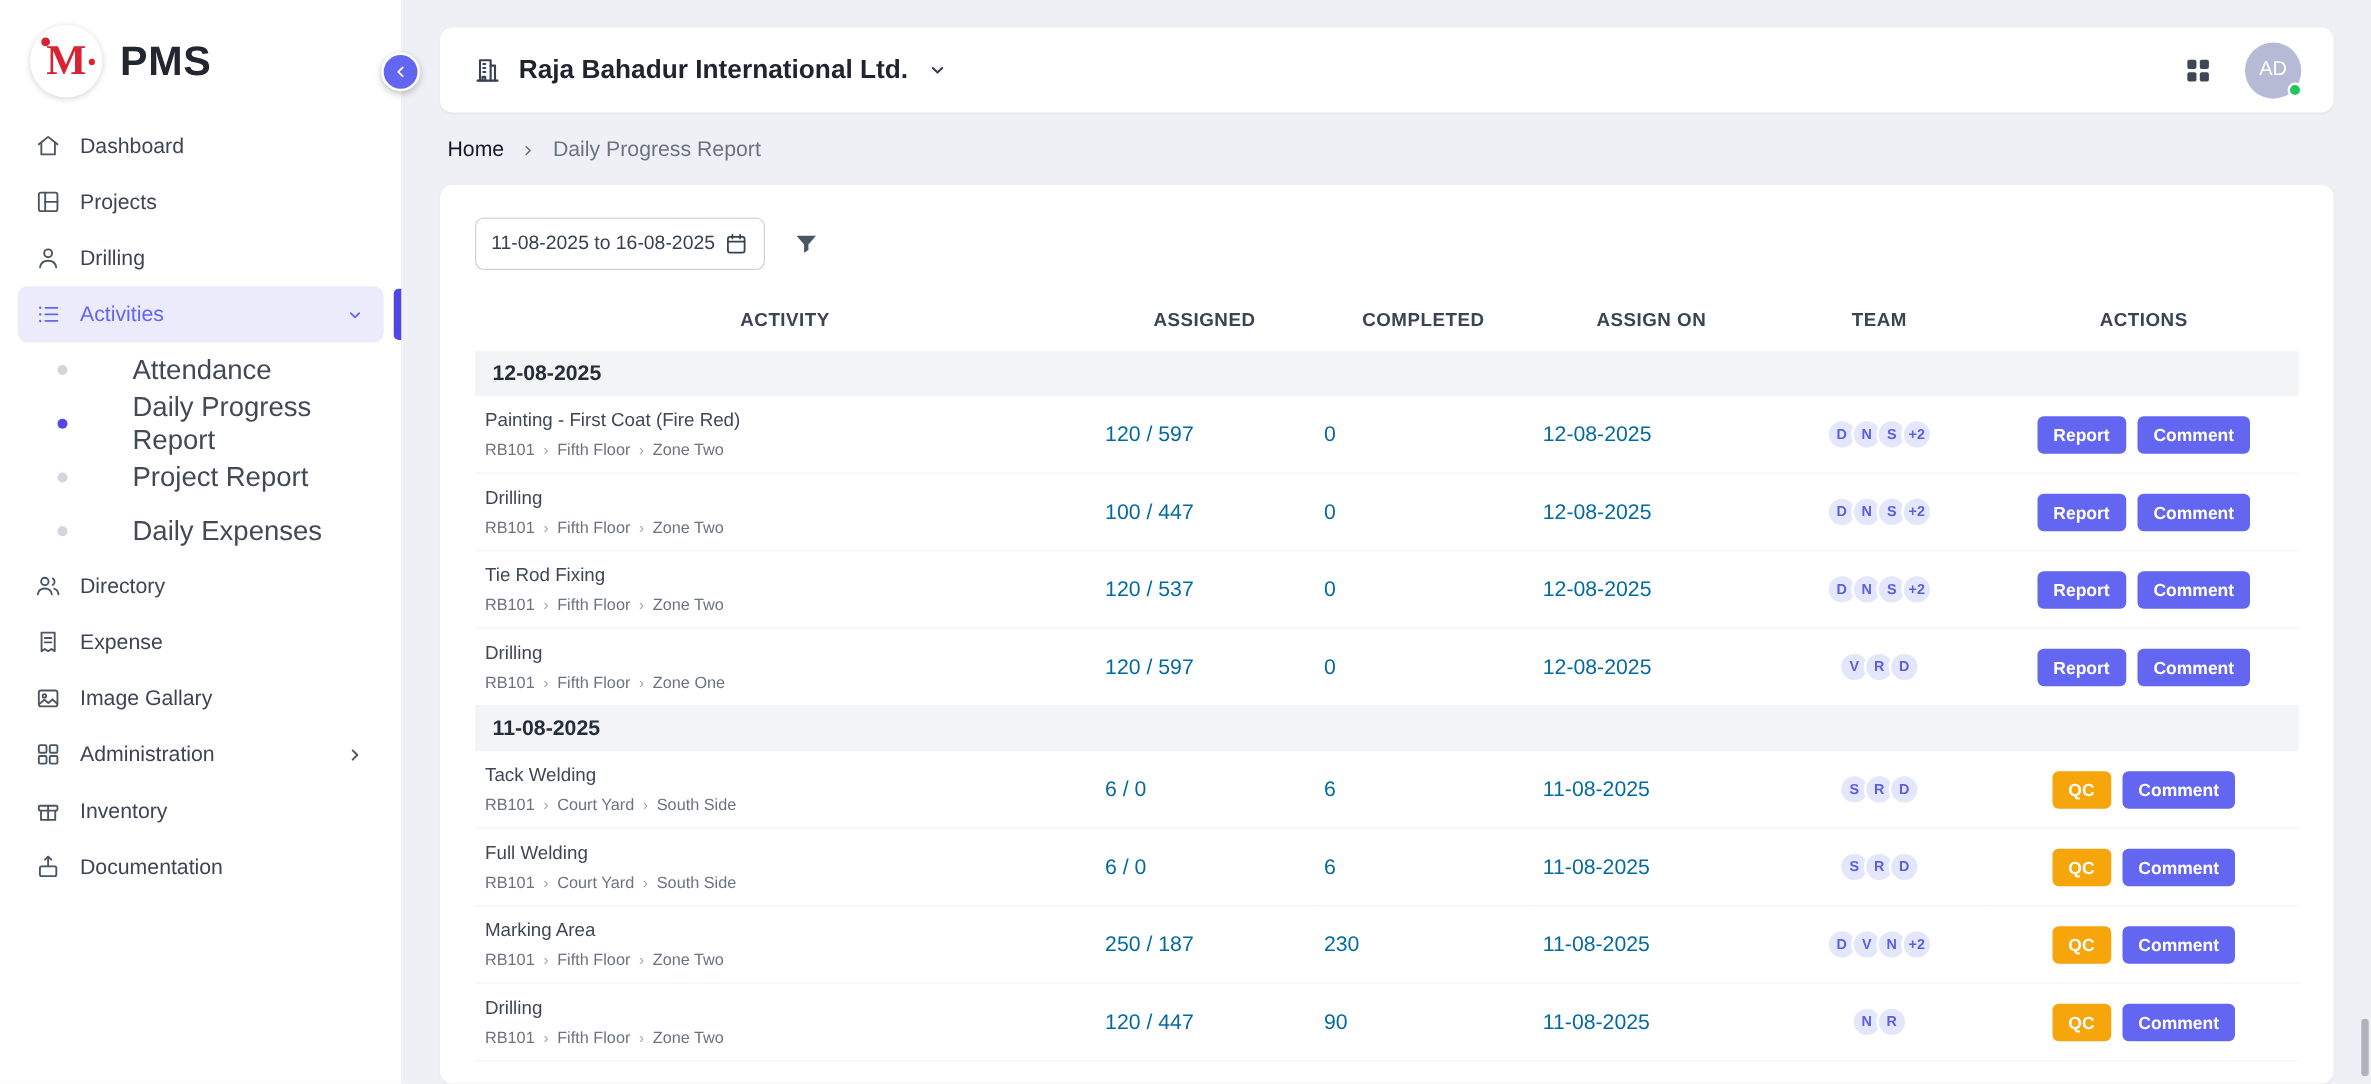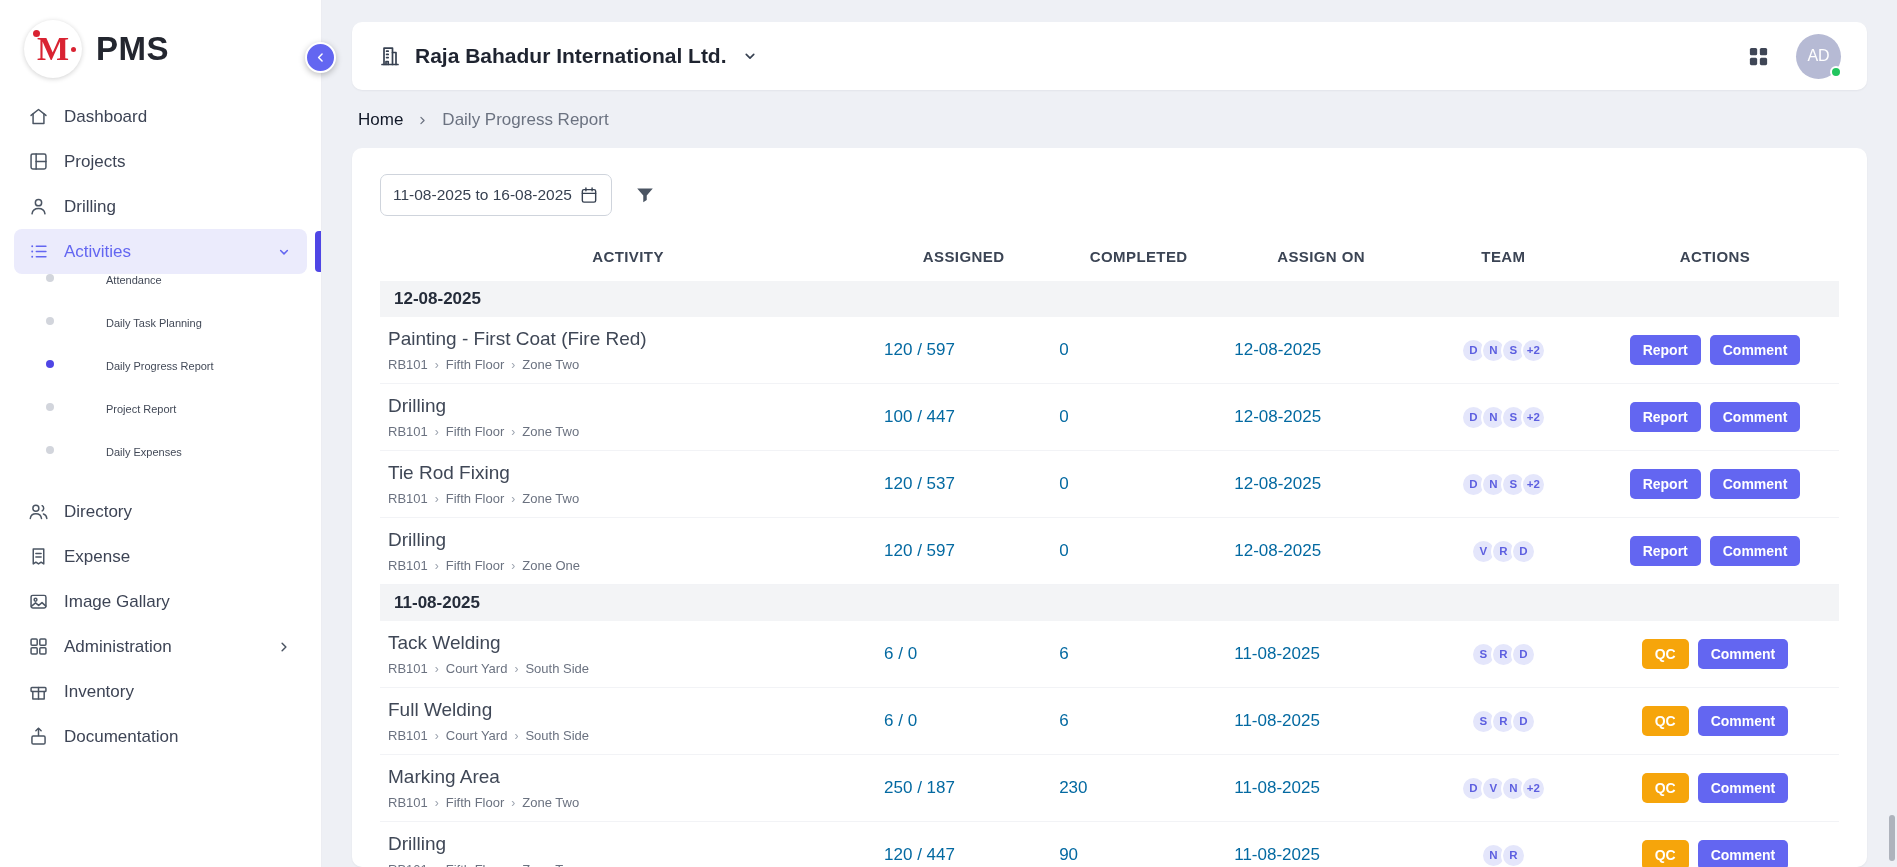--- a/index.html
+++ b/index.html
@@ -29,21 +29,21 @@
   .nav { padding:0 14px; }
   .nav-item { display:flex; align-items:center; gap:15px; height:45px; padding:0 14px; border-radius:8px;
               color:#3d4455; font-size:17px; cursor:pointer; position:relative; }
   .nav-item .ic { width:21px; height:21px; color:#4b5563; flex:none; }
   .nav-item.active { background:#ebebfc; color:var(--accent,#6366f1); font-weight:500; }
   .nav-item.active .ic { color:var(--accent,#6366f1); }
   .nav-label { flex:1; white-space:nowrap; }
   .chev { width:18px !important; height:18px !important; color:inherit; stroke-width:2 !important; }
   .active-edge { position:absolute; right:-14px; top:2px; width:6px; height:41px;
                  background:var(--accent-dark,#4f46e5); border-radius:4px 0 0 4px; }
-  .sub-item { display:flex; align-items:flex-start; height:43px; padding-left:32px; color:#424957; font-size:11px; cursor:pointer; }
+  .sub-item { display:flex; align-items:center; height:43px; padding-left:32px; color:#424957; font-size:22px; cursor:pointer; }
   .bullet { width:8px; height:8px; border-radius:50%; background:#d2d5dc; margin-right:52px; flex:none; }
   .sub-item.active .bullet { background:var(--accent-dark,#4f46e5); }
 
   
   .main { margin-left:322px; height:100%; padding:22px 30px 0; display:flex; flex-direction:column; }
   .topbar { flex:none; height:68px; background:#fff; border-radius:10px; display:flex; align-items:center;
             justify-content:space-between; padding:0 26px; box-shadow:0 1px 2px rgba(16,24,40,.05); }
   .company { display:flex; align-items:center; gap:13px; cursor:pointer; }
   .company .bld { width:24px; height:24px; color:#374151; }
   .company-name { font-size:21px; font-weight:700; color:#1f2430; }
@@ -68,21 +68,21 @@
   .date-input .cal { width:20px; height:20px; color:#374151; }
   .filter-btn { background:none; border:none; cursor:pointer; padding:0; display:flex; }
   .funnel-ic { width:22px; height:22px; fill:#4b5563; }
 
   table.grid { width:100%; border-collapse:collapse; margin-top:16px; }
   .grid th { font-size:15px; font-weight:700; color:#3b4454; letter-spacing:.4px; padding:16px 8px;
              text-align:center; white-space:nowrap; }
   .group-date { background:#f3f4f6; font-size:17px; font-weight:700; color:#252c3a; padding:8px 14px; text-align:left; }
   .data-row td { border-bottom:1px solid #f2f3f6; padding:11px 8px; vertical-align:middle; }
   .cell-activity { text-align:left; }
-  .activity-name { font-size:19px; color:#3f4756; margin-bottom:7px; }
+  .activity-name { font-size:15px; color:#3f4756; margin-bottom:7px; }
   .activity-path { display:flex; align-items:center; gap:7px; font-size:13px; color:#6b7280; }
   .path-sep { font-size:12px; color:#9ca3af; }
   .cell-num { text-align:left; font-size:17px; color:#0369a1; }
   .cell-team { text-align:center; }
   .team-badges { display:flex; justify-content:center; }
   .avatar-badge { width:25px; height:25px; border-radius:50%; background:var(--badge-bg,#e4e6fb);
                   color:var(--badge-text,#5d5fe0); font-size:11.5px; font-weight:600; display:flex;
                   align-items:center; justify-content:center; border:2px solid #fff; margin-left:-5px; }
   .avatar-badge:first-child { margin-left:0; }
   .cell-actions { text-align:center; }
@@ -148,24 +148,20 @@
       <svg class="ic chev" viewBox="0 0 24 24">
           <path d="M7.5 10l4.5 4.5L16.5 10"></path>
         </svg>
       <span class="active-edge"></span>
     </div>
 
     <div class="submenu">
       <div class="sub-item">
         <span class="bullet"></span>
         <span>Attendance</span>
-      </div>
-      <div class="sub-item">
-        <span class="bullet"></span>
-        <span>Daily Task Planning</span>
       </div>
       <div class="sub-item active">
         <span class="bullet"></span>
         <span>Daily Progress Report</span>
       </div>
       <div class="sub-item">
         <span class="bullet"></span>
         <span>Project Report</span>
       </div>
       <div class="sub-item">

